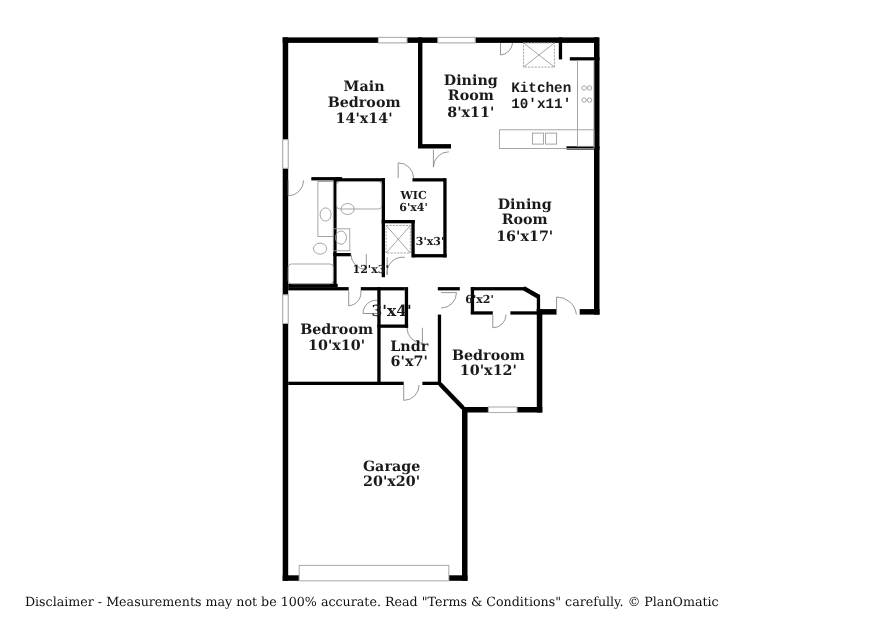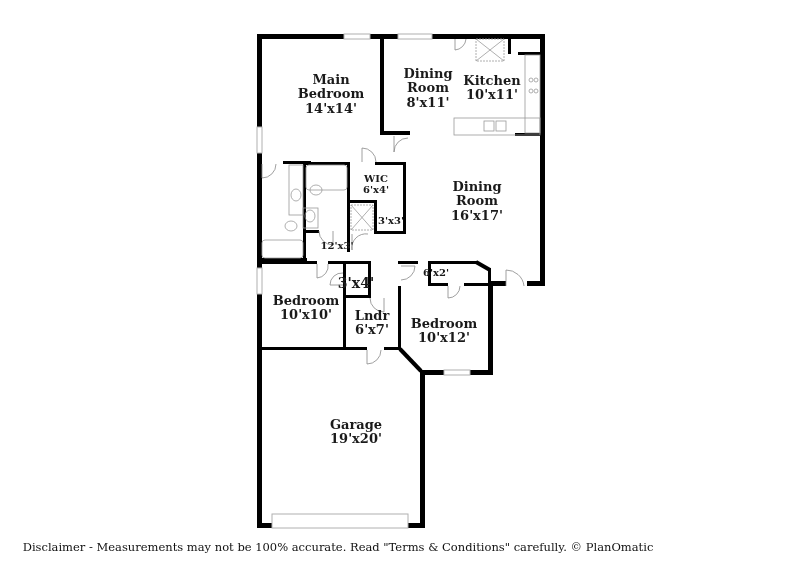--- a/index.html
+++ b/index.html
@@ -152,21 +152,21 @@
   <span class="dim">Bedroom</span>
   <span class="dim">14'x14'</span>
 </div>
 
 <div class="room-label lg" style="left:428px; top:67px;">
   <span class="dim">Dining</span>
   <span class="dim">Room</span>
   <span class="dim">8'x11'</span>
 </div>
 
-<div class="room-label lg" style="left:492px; top:74px;">
+<div class="room-label lg" style="left:492px; top:74px;font-family:Liberation Mono, monospace;">
   <span class="dim">Kitchen</span>
   <span class="dim">10'x11'</span>
 </div>
 
 <div class="room-label sm" style="left:376px; top:173px;">
   <span class="dim">WIC</span>
   <span class="dim">6'x4'</span>
 </div>
 
 <div class="room-label sm" style="left:391px; top:215px;">
@@ -201,16 +201,16 @@
   <span class="dim">6'x7'</span>
 </div>
 
 <div class="room-label lg" style="left:444px; top:317px;">
   <span class="dim">Bedroom</span>
   <span class="dim">10'x12'</span>
 </div>
 
 <div class="room-label lg" style="left:356px; top:418px;">
   <span class="dim">Garage</span>
-  <span class="dim">19'x20'</span>
+  <span class="dim">20'x20'</span>
 </div>
 
 <div class="disclaimer">Disclaimer - Measurements may not be 100% accurate. Read "Terms &amp; Conditions" carefully. © PlanOmatic</div>
 
 </body></html>

